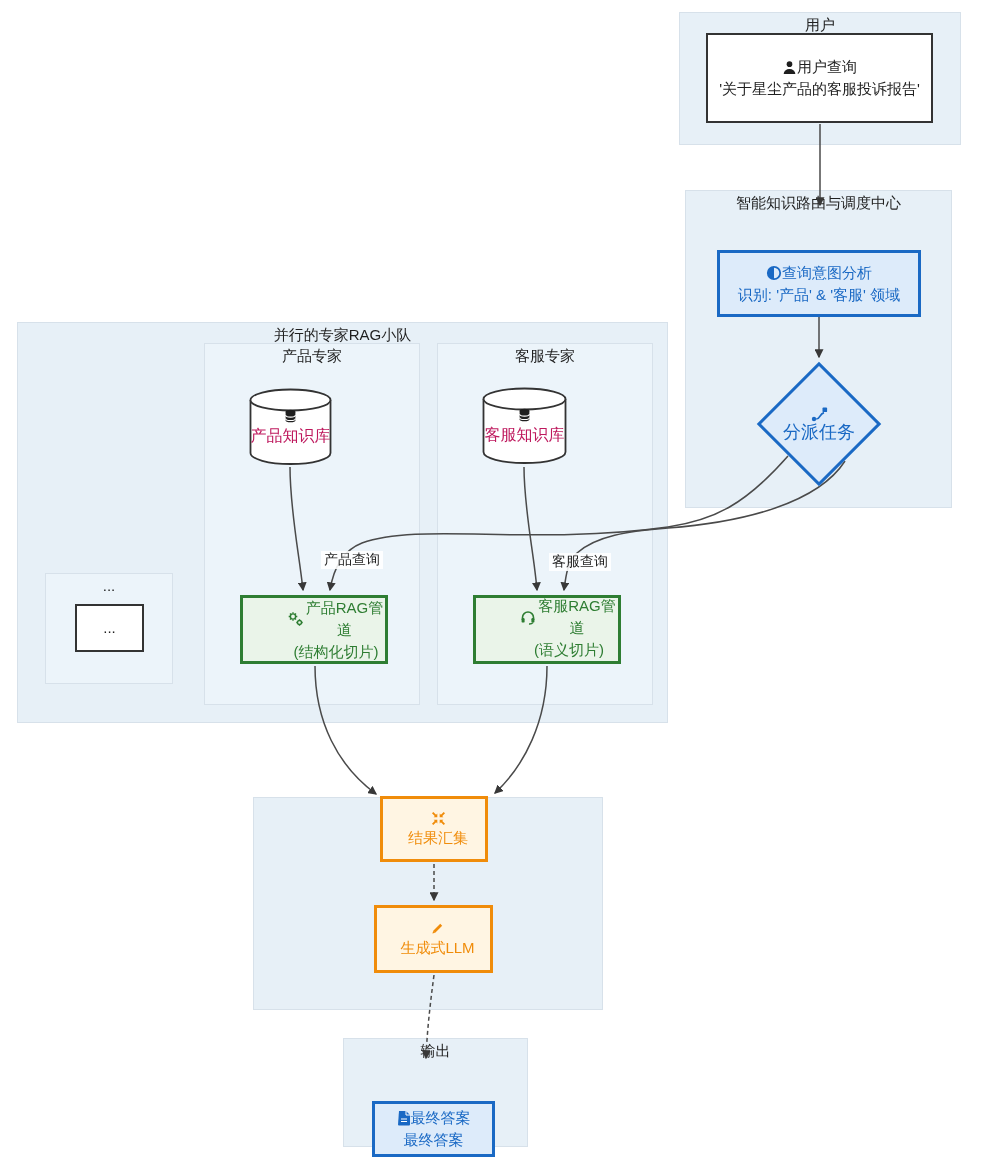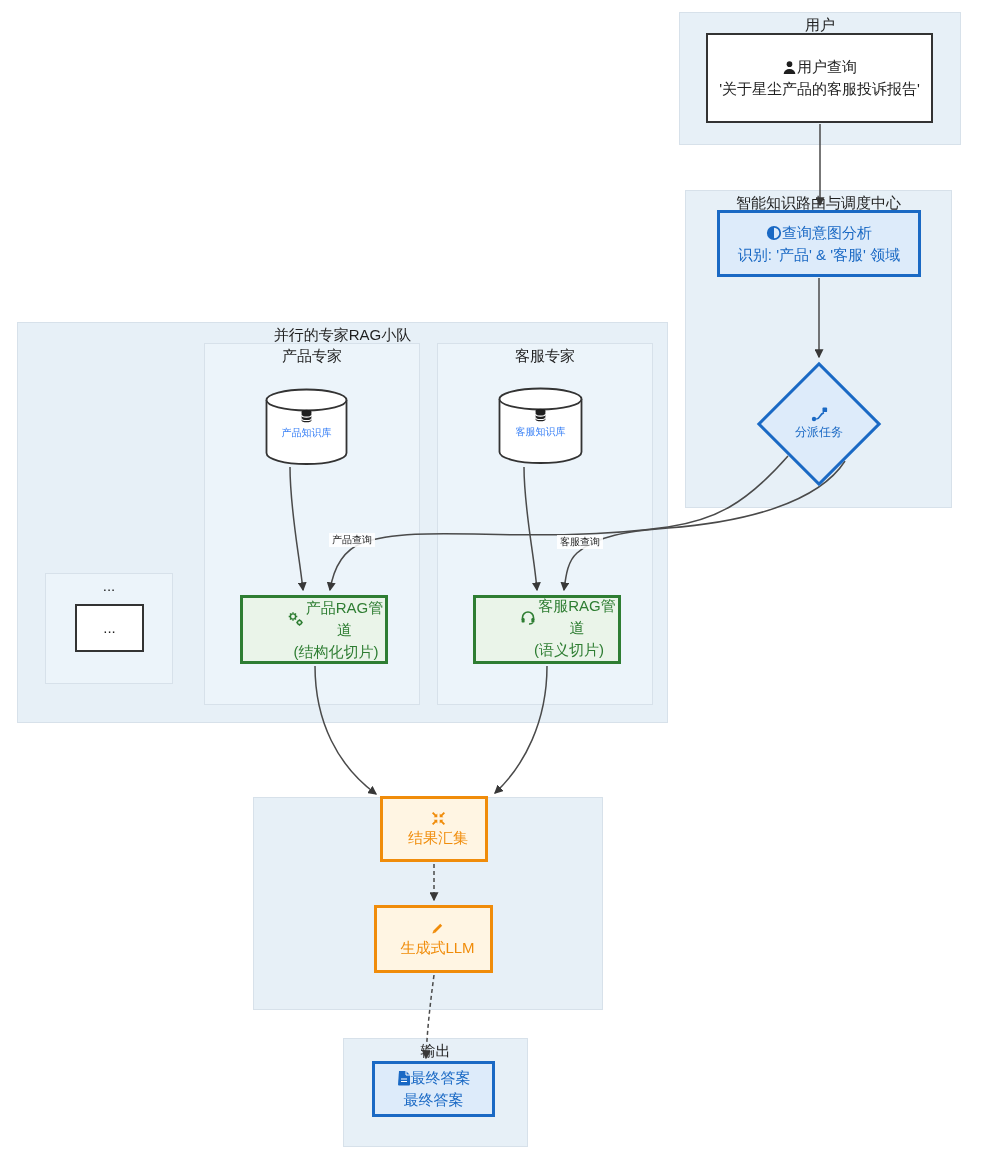--- a/index.html
+++ b/index.html
@@ -11,29 +11,29 @@
   }
   *{box-sizing:border-box;margin:0;padding:0;}
   body{background:#ffffff;font-family:"Liberation Sans","DejaVu Sans",sans-serif;color:#1f1f1f;}
   .canvas{position:relative;width:993px;height:1164px;background:#fff;overflow:hidden;}
   .container{position:absolute;background:var(--container-fill);border:1px solid var(--container-border);}
   .subgroup{position:absolute;background:#ecf4fa;border:1px solid var(--container-border);}
   .container-title{position:absolute;top:3px;left:0;right:0;text-align:center;font-size:15px;color:#1f1f1f;white-space:nowrap;}
   .node{position:absolute;display:flex;flex-direction:column;align-items:center;justify-content:center;text-align:center;font-size:15px;line-height:22px;}
   .node .row{display:flex;align-items:center;justify-content:center;}
   .plain{background:#ffffff;border:2px solid var(--node-border);color:#1f1f1f;}
-  .blue-node{background:var(--blue-fill);border:3px solid var(--blue);color:var(--blue);}
+  .blue-node{background:var(--blue-fill);border:3px solid var(--blue);color:var(--blue);margin-top:40px;}
   .green-node{background:var(--green-fill);border:3px solid var(--green);color:var(--green);padding-left:44px;}
   .orange-node{background:var(--orange-fill);border:3px solid var(--orange);color:var(--orange);padding-left:8px;}
   .diamond-shape{position:absolute;left:775px;top:380px;width:88px;height:88px;transform:rotate(45deg);background:var(--blue-fill);border:3px solid var(--blue);}
-  .diamond-content{position:absolute;left:749px;top:396px;width:140px;height:56px;display:flex;flex-direction:column;align-items:center;justify-content:center;color:var(--blue);font-size:12px;line-height:20px;}
-  .cylinder{position:absolute;display:flex;flex-direction:column;align-items:center;color:#3b82f6;font-size:10px;margin-left:16px;}
+  .diamond-content{position:absolute;left:749px;top:396px;width:140px;height:56px;display:flex;flex-direction:column;align-items:center;justify-content:center;color:var(--blue);font-size:18px;line-height:20px;}
+  .cylinder{position:absolute;display:flex;flex-direction:column;align-items:center;color:#be185d;font-size:16px;}
   .cylinder svg.shape{position:absolute;left:0;top:0;}
   .cylinder .content{position:relative;padding-top:20px;display:flex;flex-direction:column;align-items:center;gap:2px;}
-  .edge-label{position:absolute;transform:translate(-50%,-50%);background:rgba(255,255,255,0.88);padding:0 3px;font-size:10px;color:#1f1f1f;white-space:nowrap;}
+  .edge-label{position:absolute;transform:translate(-50%,-50%);background:rgba(255,255,255,0.88);padding:0 3px;font-size:14px;color:#1f1f1f;white-space:nowrap;margin-top:20px;}
   svg.edges{position:absolute;left:0;top:0;width:993px;height:1164px;pointer-events:none;}
   svg.edges path.e{fill:none;stroke:var(--edge);stroke-width:1.5px;}
   svg.edges path.dotted{stroke-dasharray:4 3;}
   #arrowhead path{fill:#383838;}
   .icon{display:inline-flex;align-items:center;justify-content:center;}
   .quote{padding:0 6px;}
 </style>
 </head>
 <body>
 

